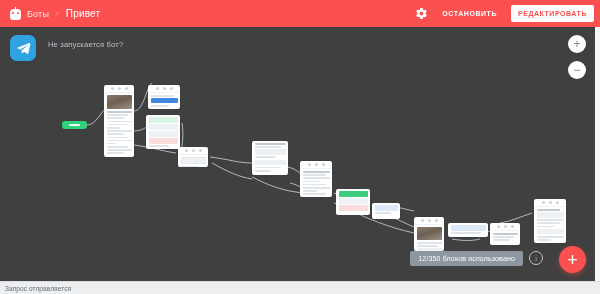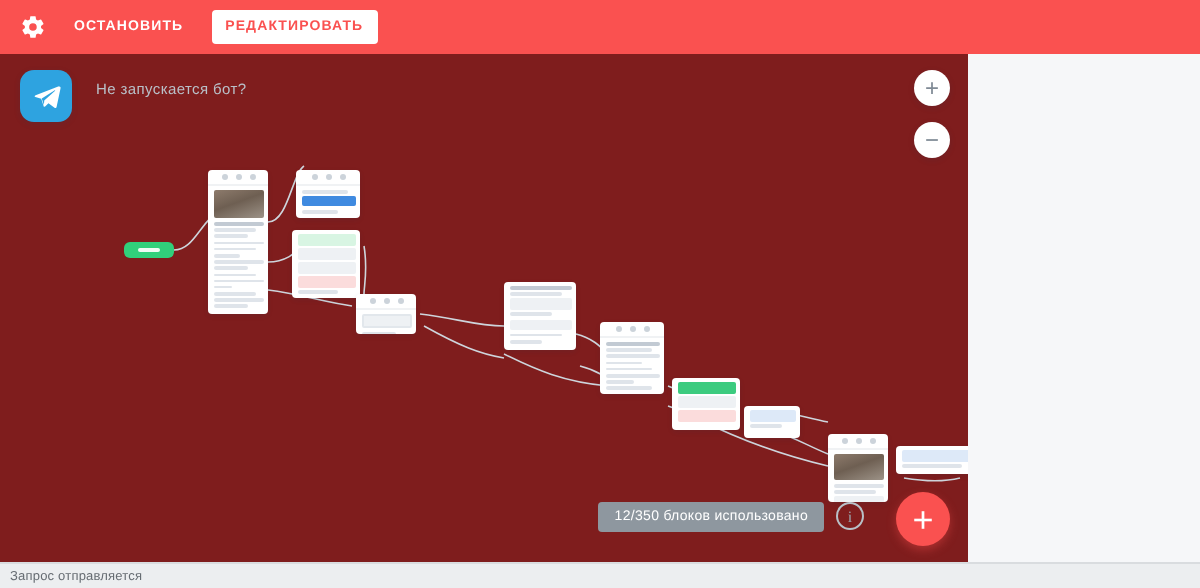--- a/index.html
+++ b/index.html
@@ -49,22 +49,22 @@
   .btn{
     height:17px;border-radius:2px;display:flex;align-items:center;justify-content:center;
     font-size:7px;letter-spacing:.55px;font-weight:bold;box-sizing:border-box;
     cursor:pointer;white-space:nowrap;
   }
   .btn-ghost{color:#ffffff;background:transparent;padding:0 7px;}
   .btn-solid{color:#fa5150;background:#ffffff;padding:0 7px;border-radius:2px;}
 
   
   #canvas{
-    position:absolute;left:0;top:27px;width:484px;height:254px;
-    background:#7f1d1d;overflow:hidden;
+    position:absolute;left:0;top:27px;width:595px;height:254px;
+    background:#404040;overflow:hidden;
   }
   #edges{position:absolute;left:0;top:0;width:600px;height:254px;}
 
   
   .tg{
     position:absolute;left:10px;top:8px;width:26px;height:26px;border-radius:7px;
     background:#2ea3e0;display:flex;align-items:center;justify-content:center;
     box-shadow:0 1px 3px rgba(40,60,90,.18);
   }
   .tg svg{display:block;}
@@ -157,20 +157,31 @@
     z-index:40;
   }
   #statusbar .txt{font-size:6.5px;color:#666c72;letter-spacing:.1px;}
 </style>
 </head>
 <body>
 
 <div id="app">
 
   <div id="header">
+    <div class="hdr-left">
+      <span class="bot-icon">
+        <span class="ant"></span>
+        <span class="body"></span>
+        <span class="eye l"></span>
+        <span class="eye r"></span>
+      </span>
+      <span class="crumb">Боты</span>
+      <span class="crumb-sep">›</span>
+      <span class="crumb active">Привет</span>
+    </div>
     <div class="hdr-right">
       <span class="gear">
         <svg width="13" height="13" viewBox="0 0 24 24" aria-hidden="true">
           <path fill="#ffffff" d="M19.4 13c.04-.32.06-.66.06-1s-.02-.68-.07-1l2.1-1.62a.5.5 0 0 0 .12-.64l-2-3.46a.5.5 0 0 0-.6-.22l-2.48 1a7.3 7.3 0 0 0-1.72-1l-.38-2.64A.5.5 0 0 0 13.95 2h-4a.5.5 0 0 0-.48.42L9.1 5.06c-.62.26-1.2.6-1.73 1l-2.47-1a.5.5 0 0 0-.6.22l-2 3.46a.5.5 0 0 0 .11.64L4.52 11a8 8 0 0 0 0 2l-2.1 1.62a.5.5 0 0 0-.12.64l2 3.46c.12.22.38.3.6.22l2.48-1c.52.4 1.1.74 1.72 1l.38 2.64c.04.24.24.42.48.42h4c.25 0 .45-.18.49-.42l.38-2.64c.62-.26 1.2-.6 1.72-1l2.47 1c.23.08.49 0 .61-.22l2-3.46a.5.5 0 0 0-.12-.64L19.4 13zM11.95 15.5a3.5 3.5 0 1 1 0-7 3.5 3.5 0 0 1 0 7z"></path>
         </svg>
       </span>
       <div class="btn btn-ghost">ОСТАНОВИТЬ</div>
       <div class="btn btn-solid">РЕДАКТИРОВАТЬ</div>
     </div>
   </div>

